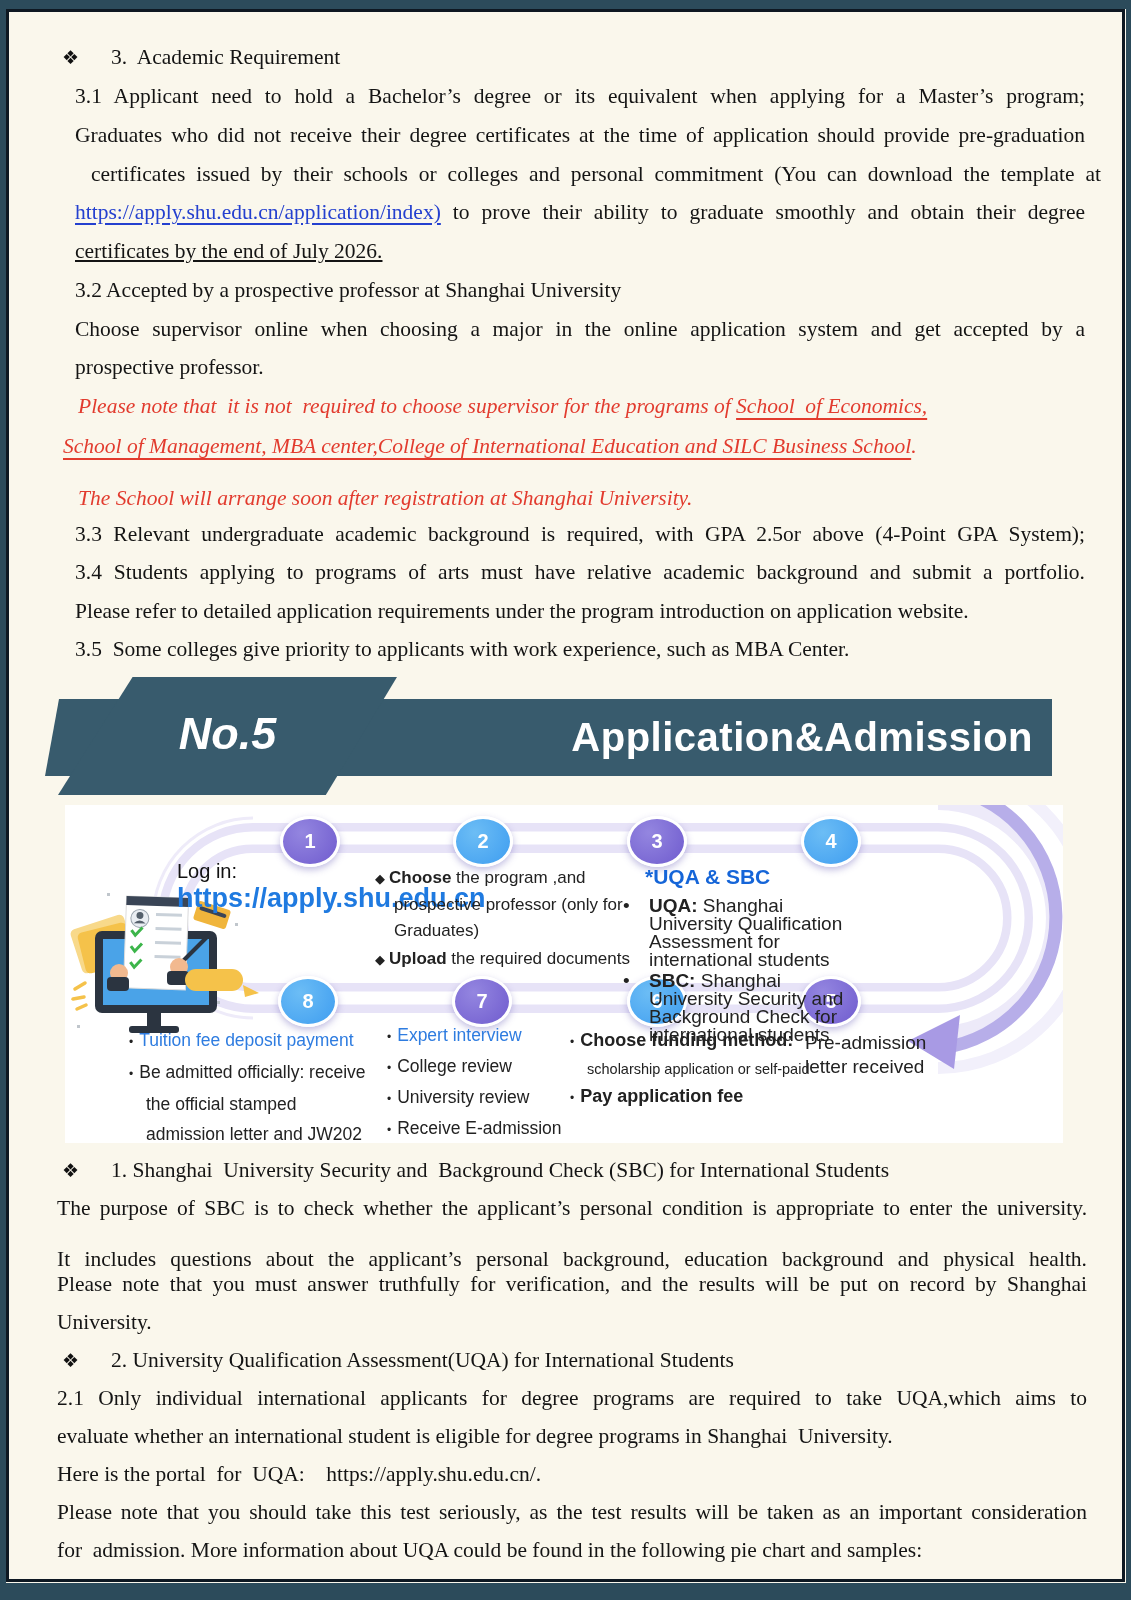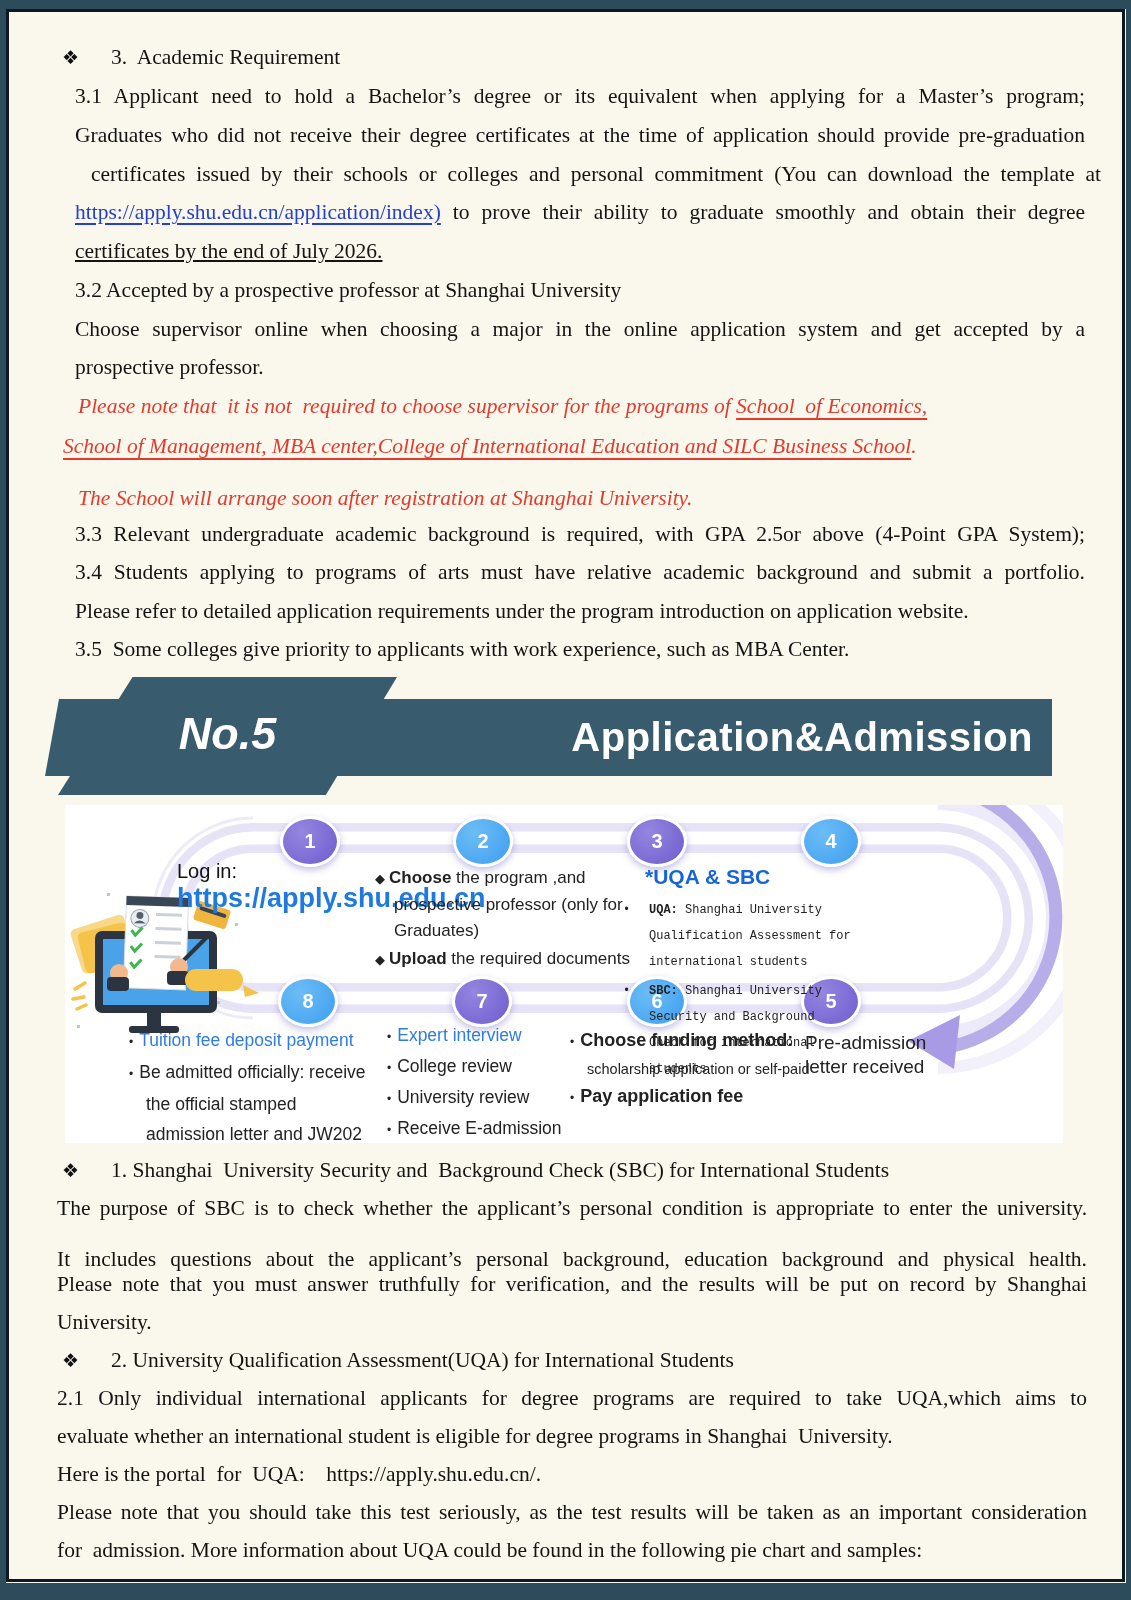--- a/index.html
+++ b/index.html
@@ -34,21 +34,21 @@
       color:#fff;font-family:"Liberation Sans",sans-serif;font-weight:bold;font-size:20px;}
   .c-purple{background:radial-gradient(circle at 35% 30%,#9486e0,#6f5bce);}
   .c-blue{background:radial-gradient(circle at 35% 30%,#6cbdf5,#3e9df0);}
   .ft{position:absolute;font-family:"Liberation Sans",sans-serif;color:#222;}
   .login-l1{font-size:20px;color:#111;}
   .login-l2{font-size:27px;font-weight:bold;color:#1f7ae0;}
   .dlist{list-style:none;margin:0;padding:0;font-size:17px;line-height:26px;}
   .dlist li{padding-left:19px;text-indent:-19px;margin-bottom:2px;}
   .dia{font-size:13px;margin-right:4px;}
   .uqatitle{font-size:21px;font-weight:bold;color:#1565d8;}
-  .slist{list-style:none;margin:0;padding:0;font-size:12px;line-height:26px;color:#222;font-family:Liberation Mono, monospace;}
+  .slist{list-style:none;margin:0;padding:0;font-size:19px;line-height:18px;color:#222;}
   .slist li{padding-left:26px;text-indent:-26px;margin-bottom:3px;}
   .slist .dot{display:inline-block;width:26px;text-indent:0;}
   .blist{list-style:none;margin:0;padding:0;font-size:17.5px;line-height:30px;}
   .blist li{padding-left:17px;text-indent:-17px;}
   .blist .dot{font-size:12px;margin-right:6px;}
   .blue-t{color:#2e7ce0;}
   .s4txt{font-size:19px;line-height:24px;color:#2e7ce0;}
   .bold{font-weight:bold;}
   .s6sub{font-size:14.5px;padding-left:17px;line-height:24px;}
   .s5txt{font-size:19px;line-height:24px;color:#222;}

